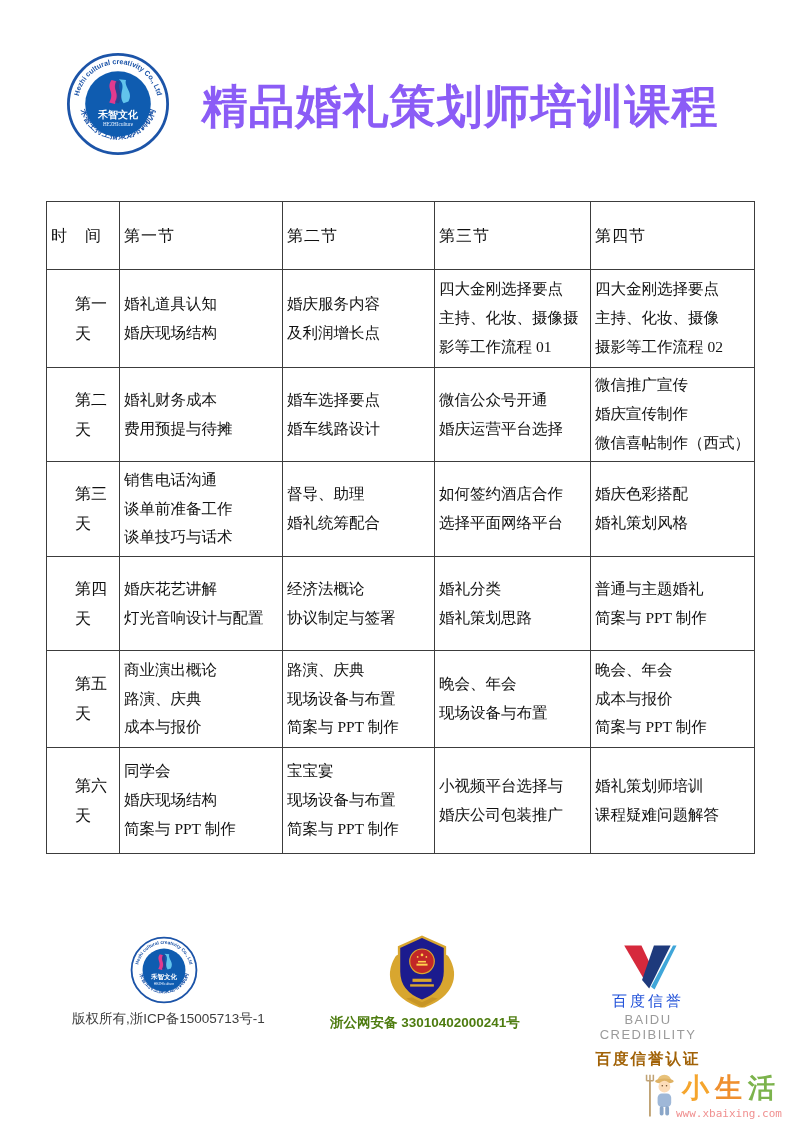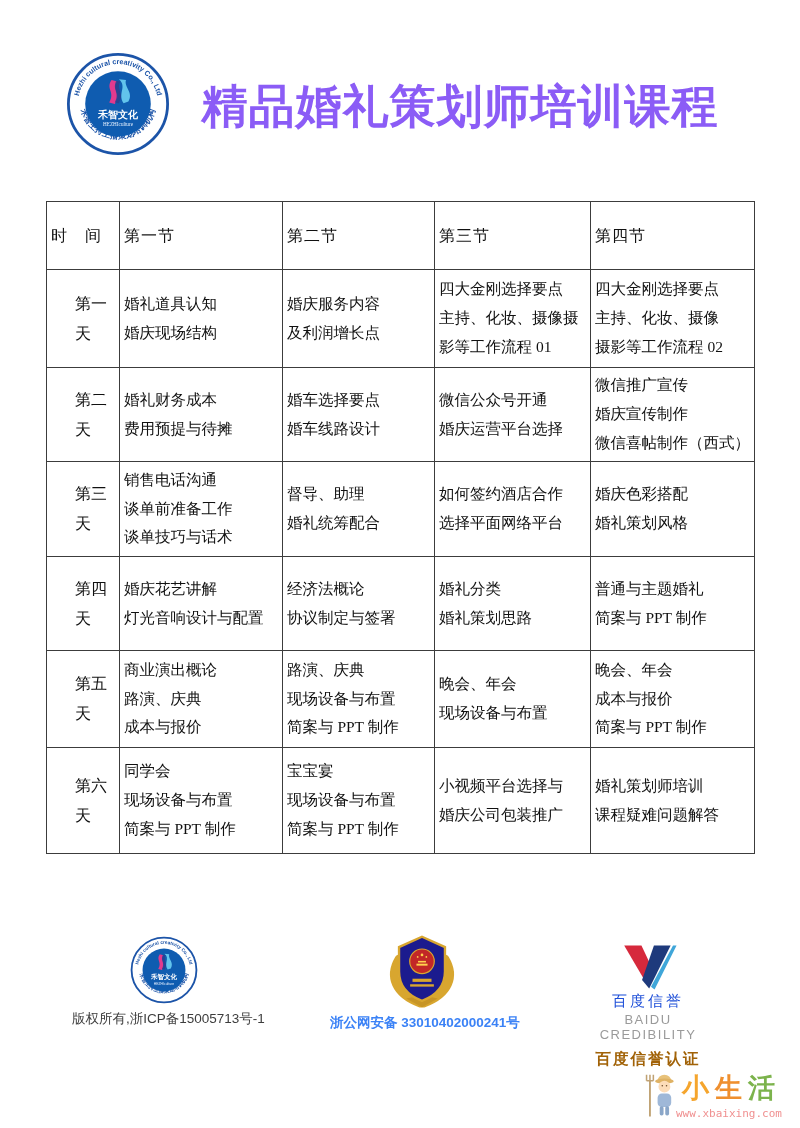--- a/index.html
+++ b/index.html
@@ -50,21 +50,21 @@
   table.schedule tbody tr:nth-child(4){height:94px;}
   table.schedule tbody tr:nth-child(5){height:97px;}
   table.schedule tbody tr:nth-child(6){height:106px;}
   
   .footer-block{position:absolute;text-align:center;font-family:"Liberation Sans","DejaVu Sans",sans-serif;}
   .footer-company{left:72px;top:936px;width:184px;}
   .footer-logo{width:68px;height:68px;margin:0 auto;}
   .copyright{margin-top:6px;font-size:13.5px;color:#3d3d3d;font-weight:500;white-space:nowrap;}
   .footer-police{left:330px;top:930px;width:184px;}
   .police-badge{width:76px;height:80px;margin:0 auto;}
-  .police-text{margin-top:4px;font-size:13.5px;font-weight:bold;color:#3b82f6;white-space:nowrap;}
+  .police-text{margin-top:4px;font-size:13.5px;font-weight:bold;color:#4d7c0f;white-space:nowrap;}
   .footer-baidu{left:578px;top:942px;width:140px;}
   .baidu-v{width:62px;height:50px;margin:0 auto;}
   .baidu-cn{margin-top:0;font-size:15px;color:#1d4ed8;letter-spacing:3px;}
   .baidu-en{margin-top:1px;font-size:13px;color:#9a9a9a;letter-spacing:1.5px;}
   .baidu-cert{margin-top:7px;font-size:15.5px;font-weight:bold;color:#a16207;letter-spacing:2px;}
   
   .watermark{
     position:absolute;right:6px;bottom:8px;width:150px;height:50px;
     font-family:"Liberation Sans","DejaVu Sans",sans-serif;
   }
@@ -176,21 +176,21 @@
 简案与 PPT 制作</td>
           <td>晚会、年会
 现场设备与布置</td>
           <td>晚会、年会
 成本与报价
 简案与 PPT 制作</td>
         </tr>
         <tr>
           <th>第六天</th>
           <td>同学会
-现场设备与布置
+婚庆现场结构
 简案与 PPT 制作</td>
           <td>宝宝宴
 现场设备与布置
 简案与 PPT 制作</td>
           <td>小视频平台选择与
 婚庆公司包装推广</td>
           <td>婚礼策划师培训
 课程疑难问题解答</td>
         </tr>
       </tbody>

